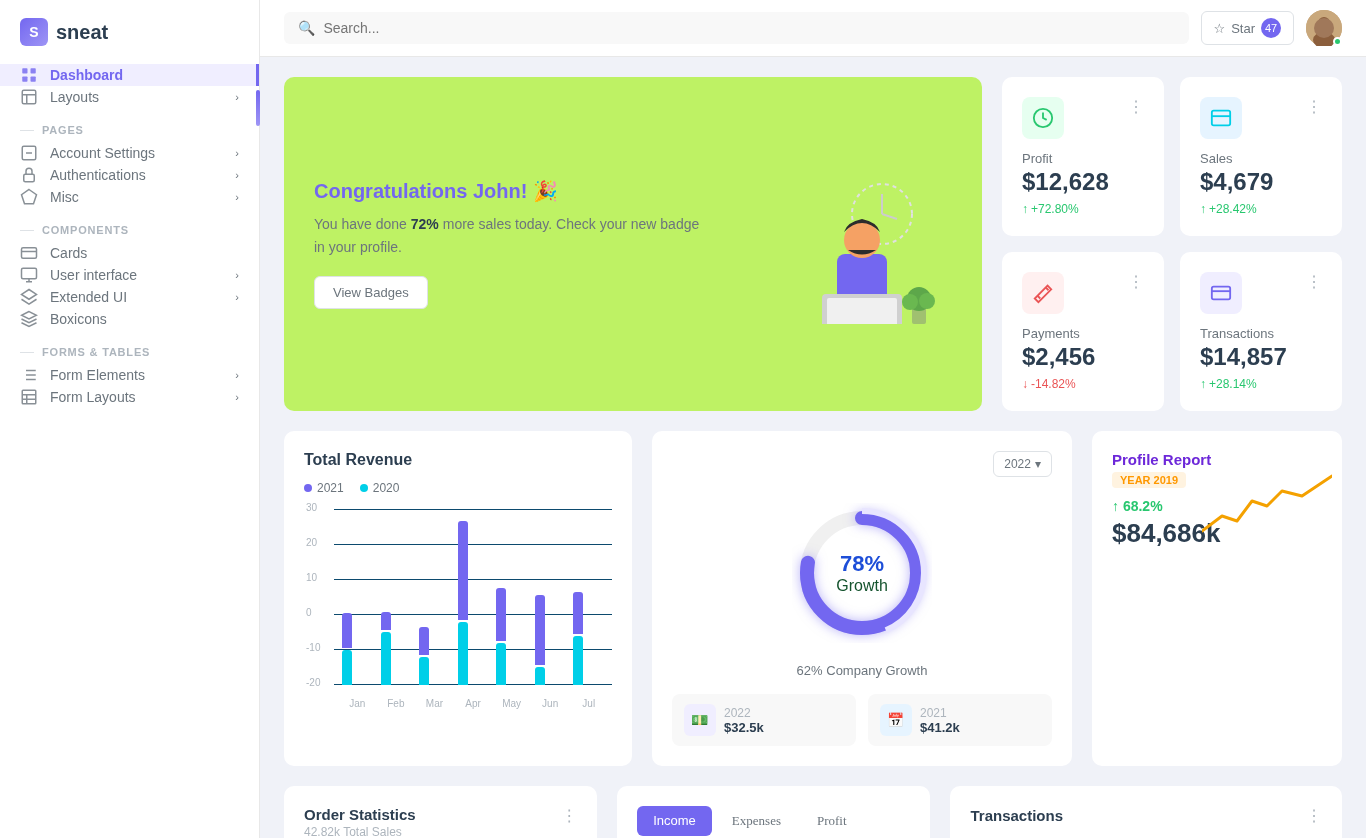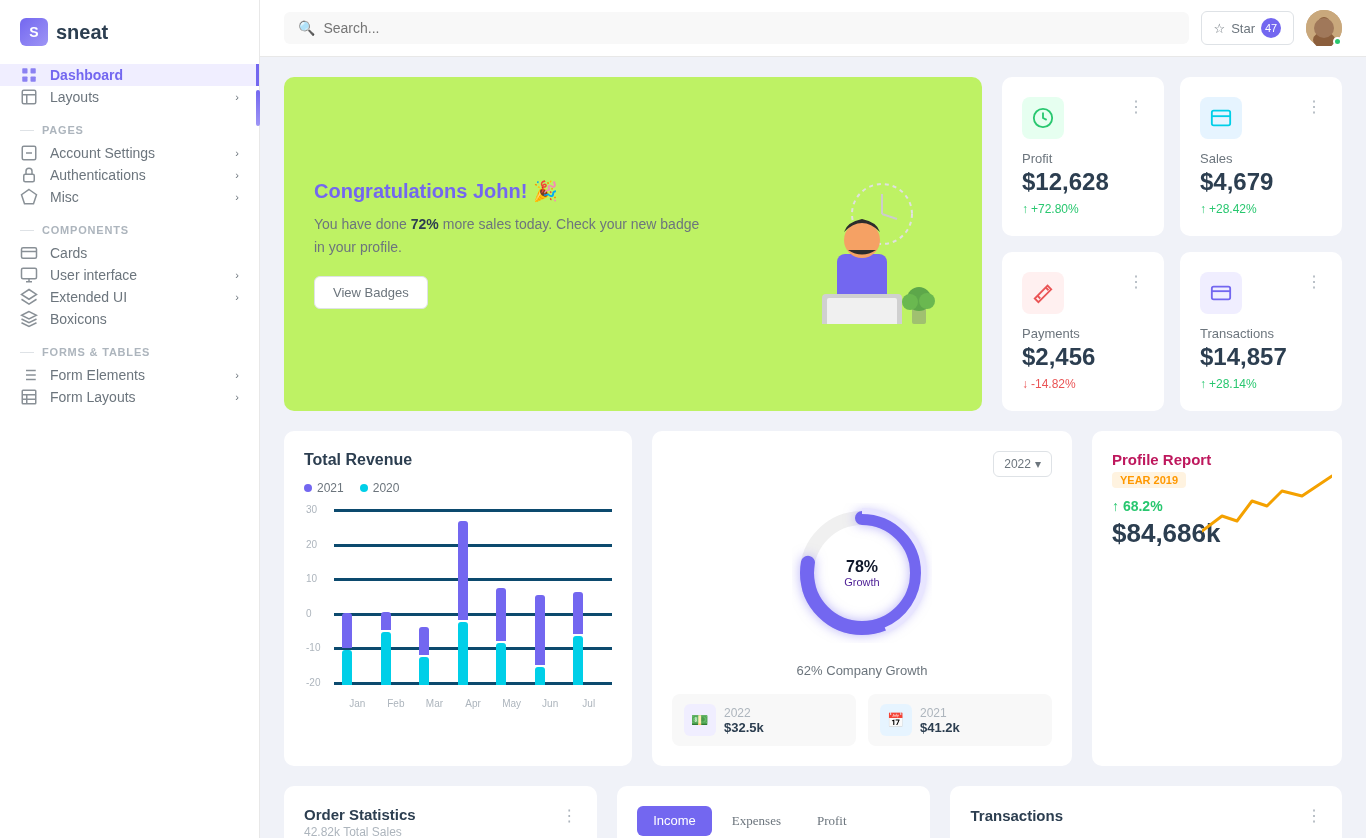--- a/index.html
+++ b/index.html
@@ -151,21 +151,21 @@
     .legend-item { display: flex; align-items: center; gap: 5px; font-size: 12px; color: #6c757d; }
     .legend-dot { width: 8px; height: 8px; border-radius: 50%; }
 
     
     .bar-chart { height: 200px; position: relative; }
     .chart-grid {
       position: absolute; top: 0; left: 30px; right: 0; bottom: 24px;
       display: flex; flex-direction: column; justify-content: space-between;
     }
     .grid-line {
-      border-top: 3px solid #0c4a6e;
+      border-top: 1px solid #0c4a6e;
       position: relative;
     }
     .grid-label {
       position: absolute; left: -28px; top: -8px;
       font-size: 10px; color: #adb5bd;
     }
     .bars-container {
       position: absolute; bottom: 24px; left: 30px; right: 0; top: 0;
       display: flex; align-items: flex-end; gap: 8px; padding: 0 8px;
     }
@@ -191,22 +191,22 @@
     }
     .donut-container {
       display: flex; align-items: center; justify-content: center;
       height: 160px;
     }
     .donut-wrap { position: relative; width: 140px; height: 140px; }
     .donut-center {
       position: absolute; top: 50%; left: 50%; transform: translate(-50%, -50%);
       text-align: center;
     }
-    .donut-percent { font-size: 16px; font-weight: 700; color: #0f172a; }
-    .donut-sublabel { font-size: 11px; color: #4c1d95; }
+    .donut-percent { font-size: 22px; font-weight: 700; color: #1d4ed8; }
+    .donut-sublabel { font-size: 16px; color: #14532d; }
     .growth-label { text-align: center; font-size: 13px; color: #6c757d; margin-top: 10px; font-weight: 500; }
     .growth-stats { display: flex; gap: 12px; margin-top: 16px; }
     .growth-stat {
       flex: 1; background: #f8f8f8; border-radius: 8px; padding: 10px 12px;
       display: flex; align-items: center; gap: 8px;
     }
     .growth-stat-icon {
       width: 32px; height: 32px; border-radius: 6px;
       display: flex; align-items: center; justify-content: center; font-size: 14px;
     }
@@ -236,21 +236,21 @@
     
     .transactions-card { background: #fff; border-radius: 10px; padding: 20px; }
     .trans-header { display: flex; justify-content: space-between; align-items: center; margin-bottom: 14px; }
     .trans-title { font-size: 15px; font-weight: 600; color: #2c3e50; }
 
     
     .profile-report-card {
       background: #fff; border-radius: 10px; padding: 20px; position: relative;
       overflow: hidden;
     }
-    .profile-report-title { font-size: 15px; font-weight: 600; color: #be185d; }
+    .profile-report-title { font-size: 15px; font-weight: 600; color: #6d28d9; }
     .year-badge {
       display: inline-block; background: #fff3e0; color: #ff9800;
       border-radius: 4px; font-size: 11px; font-weight: 600;
       padding: 2px 8px; margin-top: 4px;
     }
     .profile-change { font-size: 14px; color: #28c76f; font-weight: 600; margin-top: 10px; }
     .profile-value { font-size: 26px; font-weight: 700; color: #2c3e50; margin-top: 4px; }
     .profile-chart-area {
       position: absolute; right: 10px; top: 40px; width: 130px; height: 80px;
     }

